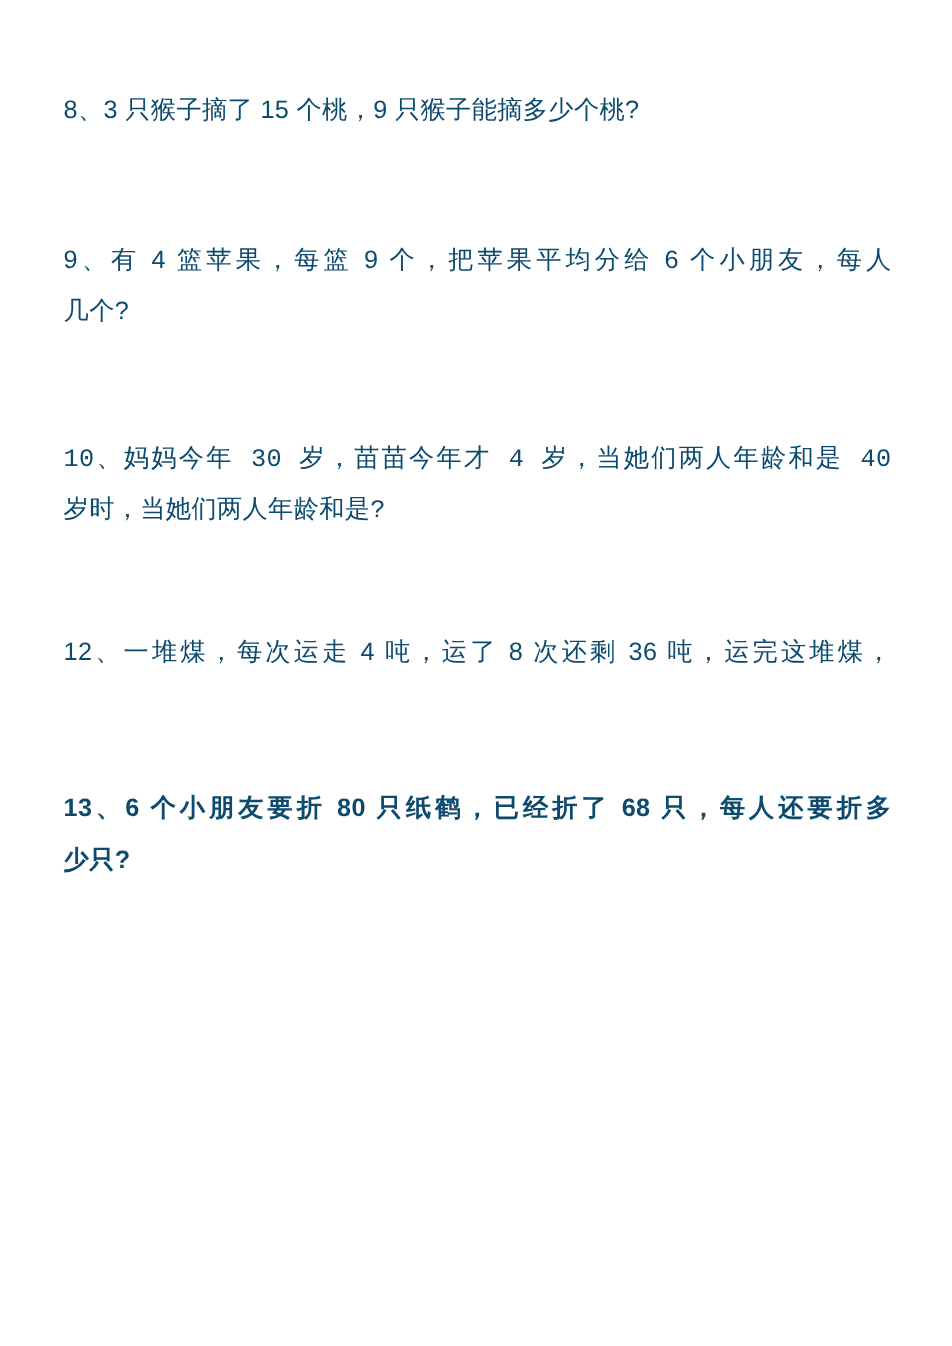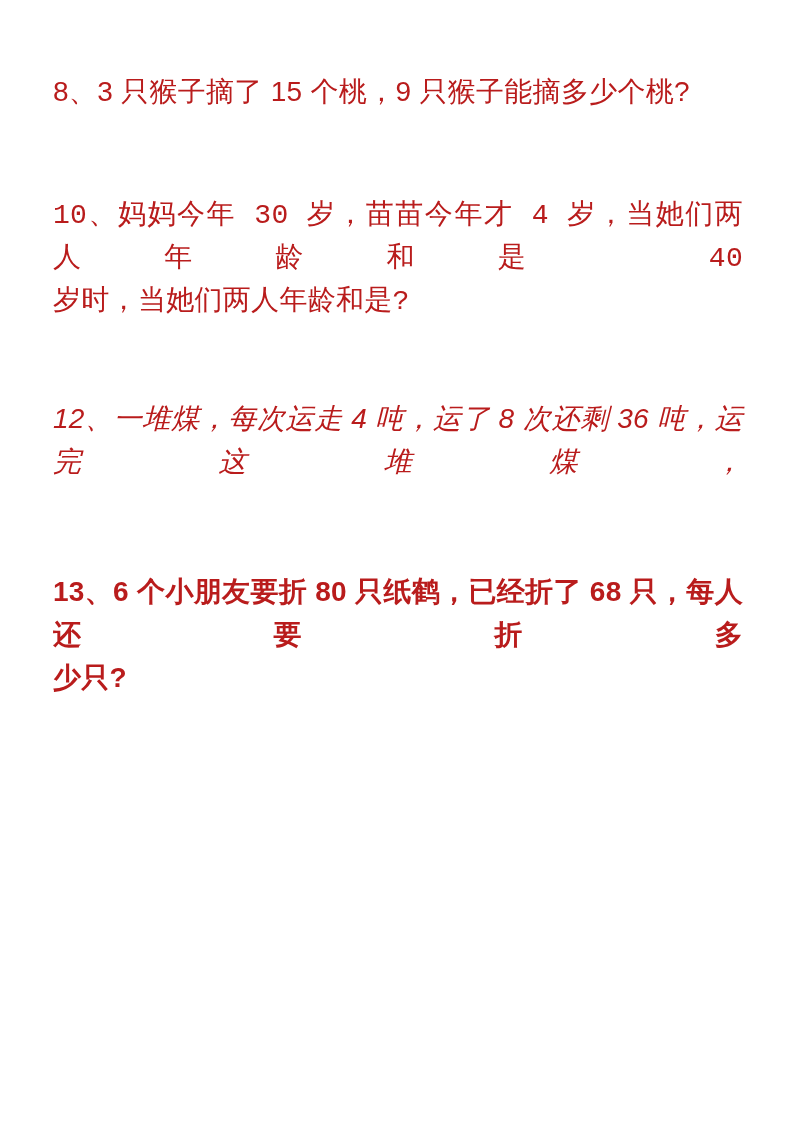--- a/index.html
+++ b/index.html
@@ -19,45 +19,49 @@
     height: 1122px;
     padding: 70px 50px 0 53px;
     background: #ffffff;
     color: #000000;
     overflow: hidden;
   }
   .problem {
     margin: 0;
   }
   .line {
-    font-size: 28px;
+    font-size: 21px;
     line-height: 43px;
-    color: #b91c1c;
+    color: #0c4a6e;
     letter-spacing: 0.3px;
   }
   
   .line.full {
     text-align: justify;
     text-align-last: justify;
   }
   .p9  { margin-top: 82px; }
   .p10 { margin-top: 81px; font-family: Liberation Mono, monospace; }
   .p11 { margin-top: 41px; }
-  .p12 { margin-top: 74px; font-style: italic; }
+  .p12 { margin-top: 74px; }
   .p13 { margin-top: 87px; font-weight: bold; }
 </style>
 </head>
 <body>
 
 <div class="page">
 
   <section class="problem p8">
     <div class="line">8、3 只猴子摘了 15 个桃，9 只猴子能摘多少个桃?</div>
   </section>
 
+  <section class="problem p9">
+    <div class="line full">9、有 4 篮苹果，每篮 9 个，把苹果平均分给 6 个小朋友，每人</div>
+    <div class="line">几个?</div>
+  </section>
 
   <section class="problem p10">
     <div class="line full">10、妈妈今年 30 岁，苗苗今年才 4 岁，当她们两人年龄和是 40</div>
     <div class="line">岁时，当她们两人年龄和是?</div>
   </section>
 
   <section class="problem p11">
   </section>
 
   <section class="problem p12">

